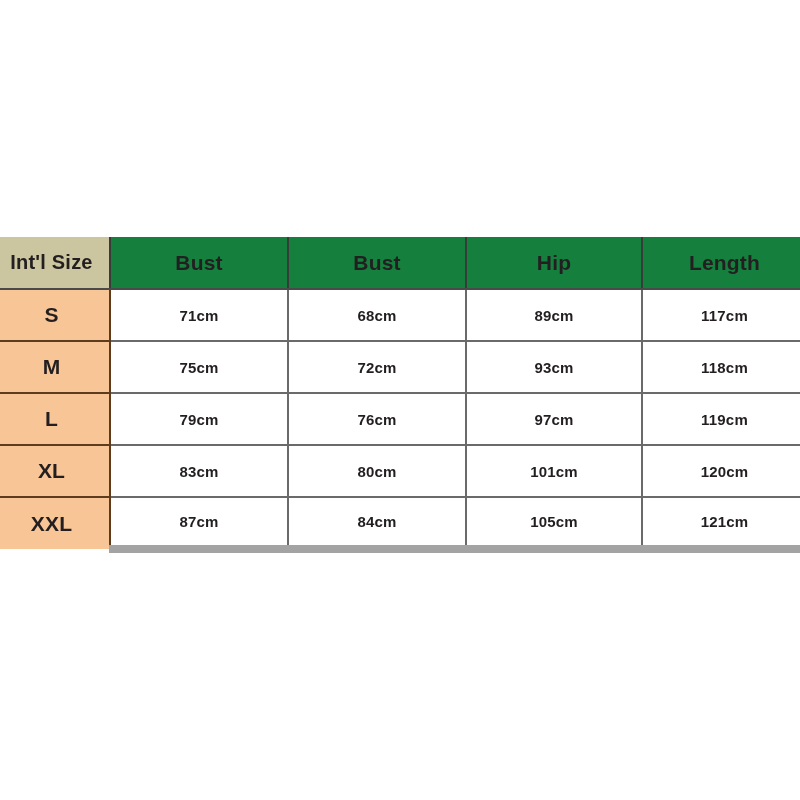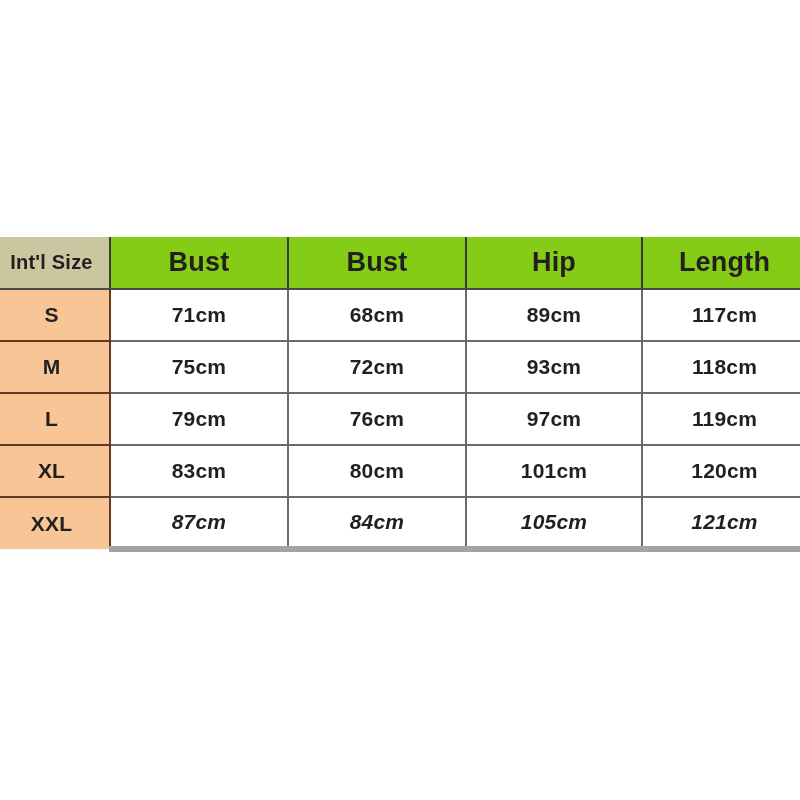--- a/index.html
+++ b/index.html
@@ -42,56 +42,55 @@
     font-weight: 700;
     font-size: 21px;
     letter-spacing: 0.2px;
     border-right: 2px solid #3a3a3a;
     border-bottom: 2px solid #4a4a4a;
     box-sizing: border-box;
   }
 
   
   .size-chart thead th {
-    background: #84cc16;
+    background: #15803d;
     border-bottom: 2px solid #4a4a4a;
-    font-size: 27px;
+    font-size: 21px;
   }
   .size-chart thead th.hdr-size {
     background: #cbc6a0;
     font-size: 20px;
   }
 
   
   .size-chart td.size-cell {
     background: #f8c596;
     border-right: 2px solid #5c3b1e;
     border-bottom: 2px solid #5c3b1e;
     font-size: 21px;
   }
 
   
   .size-chart td.data-cell {
     background: #ffffff;
     border-right: 2px solid #6a6a6a;
     border-bottom: 2px solid #6a6a6a;
-    font-size: 21px;
+    font-size: 15px;
     font-weight: 700;
   }
 
   
   .size-chart th:last-child,
   .size-chart td:last-child {
     border-right: none;
   }
 
   
   .size-chart tbody tr:last-child td.data-cell {
-    border-bottom: 6px solid #a3a3a3;
-    font-style: italic;
+    border-bottom: 8px solid #a3a3a3;
   }
   .size-chart tbody tr:last-child td.size-cell {
     border-bottom: none;
   }
 </style>
 </head>
 <body>
 
 <table class="size-chart">
   <colgroup>

